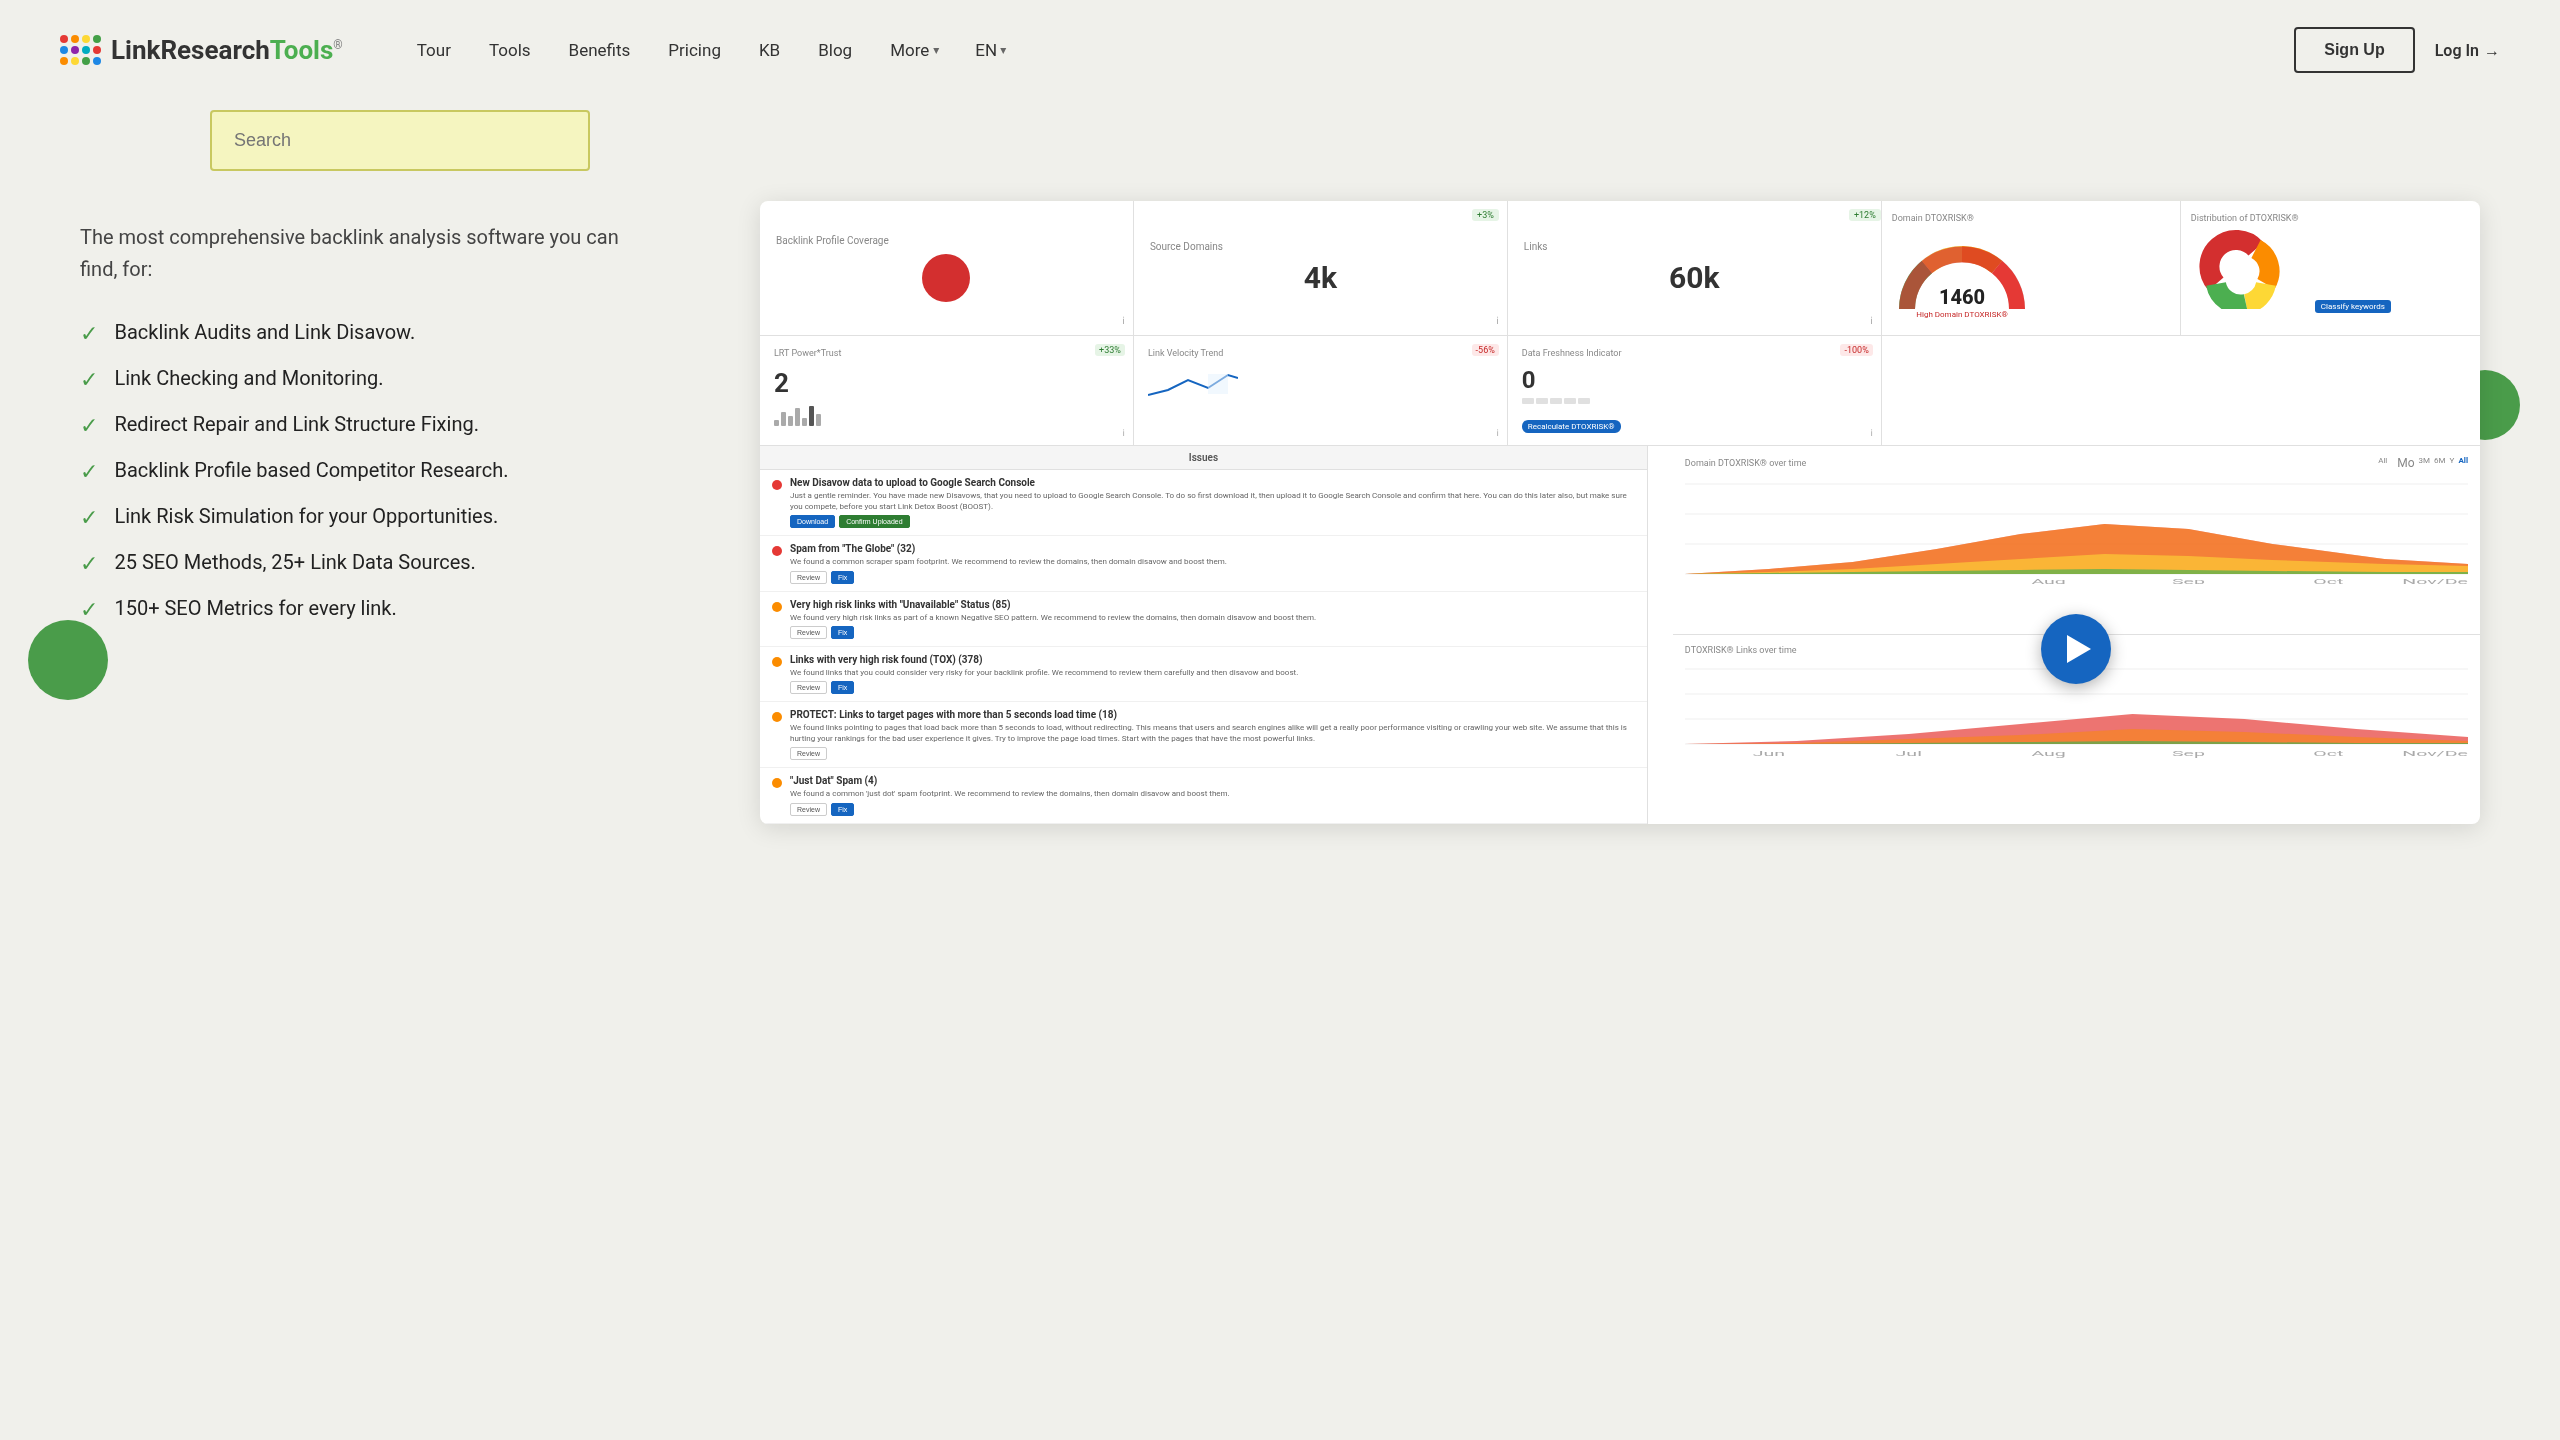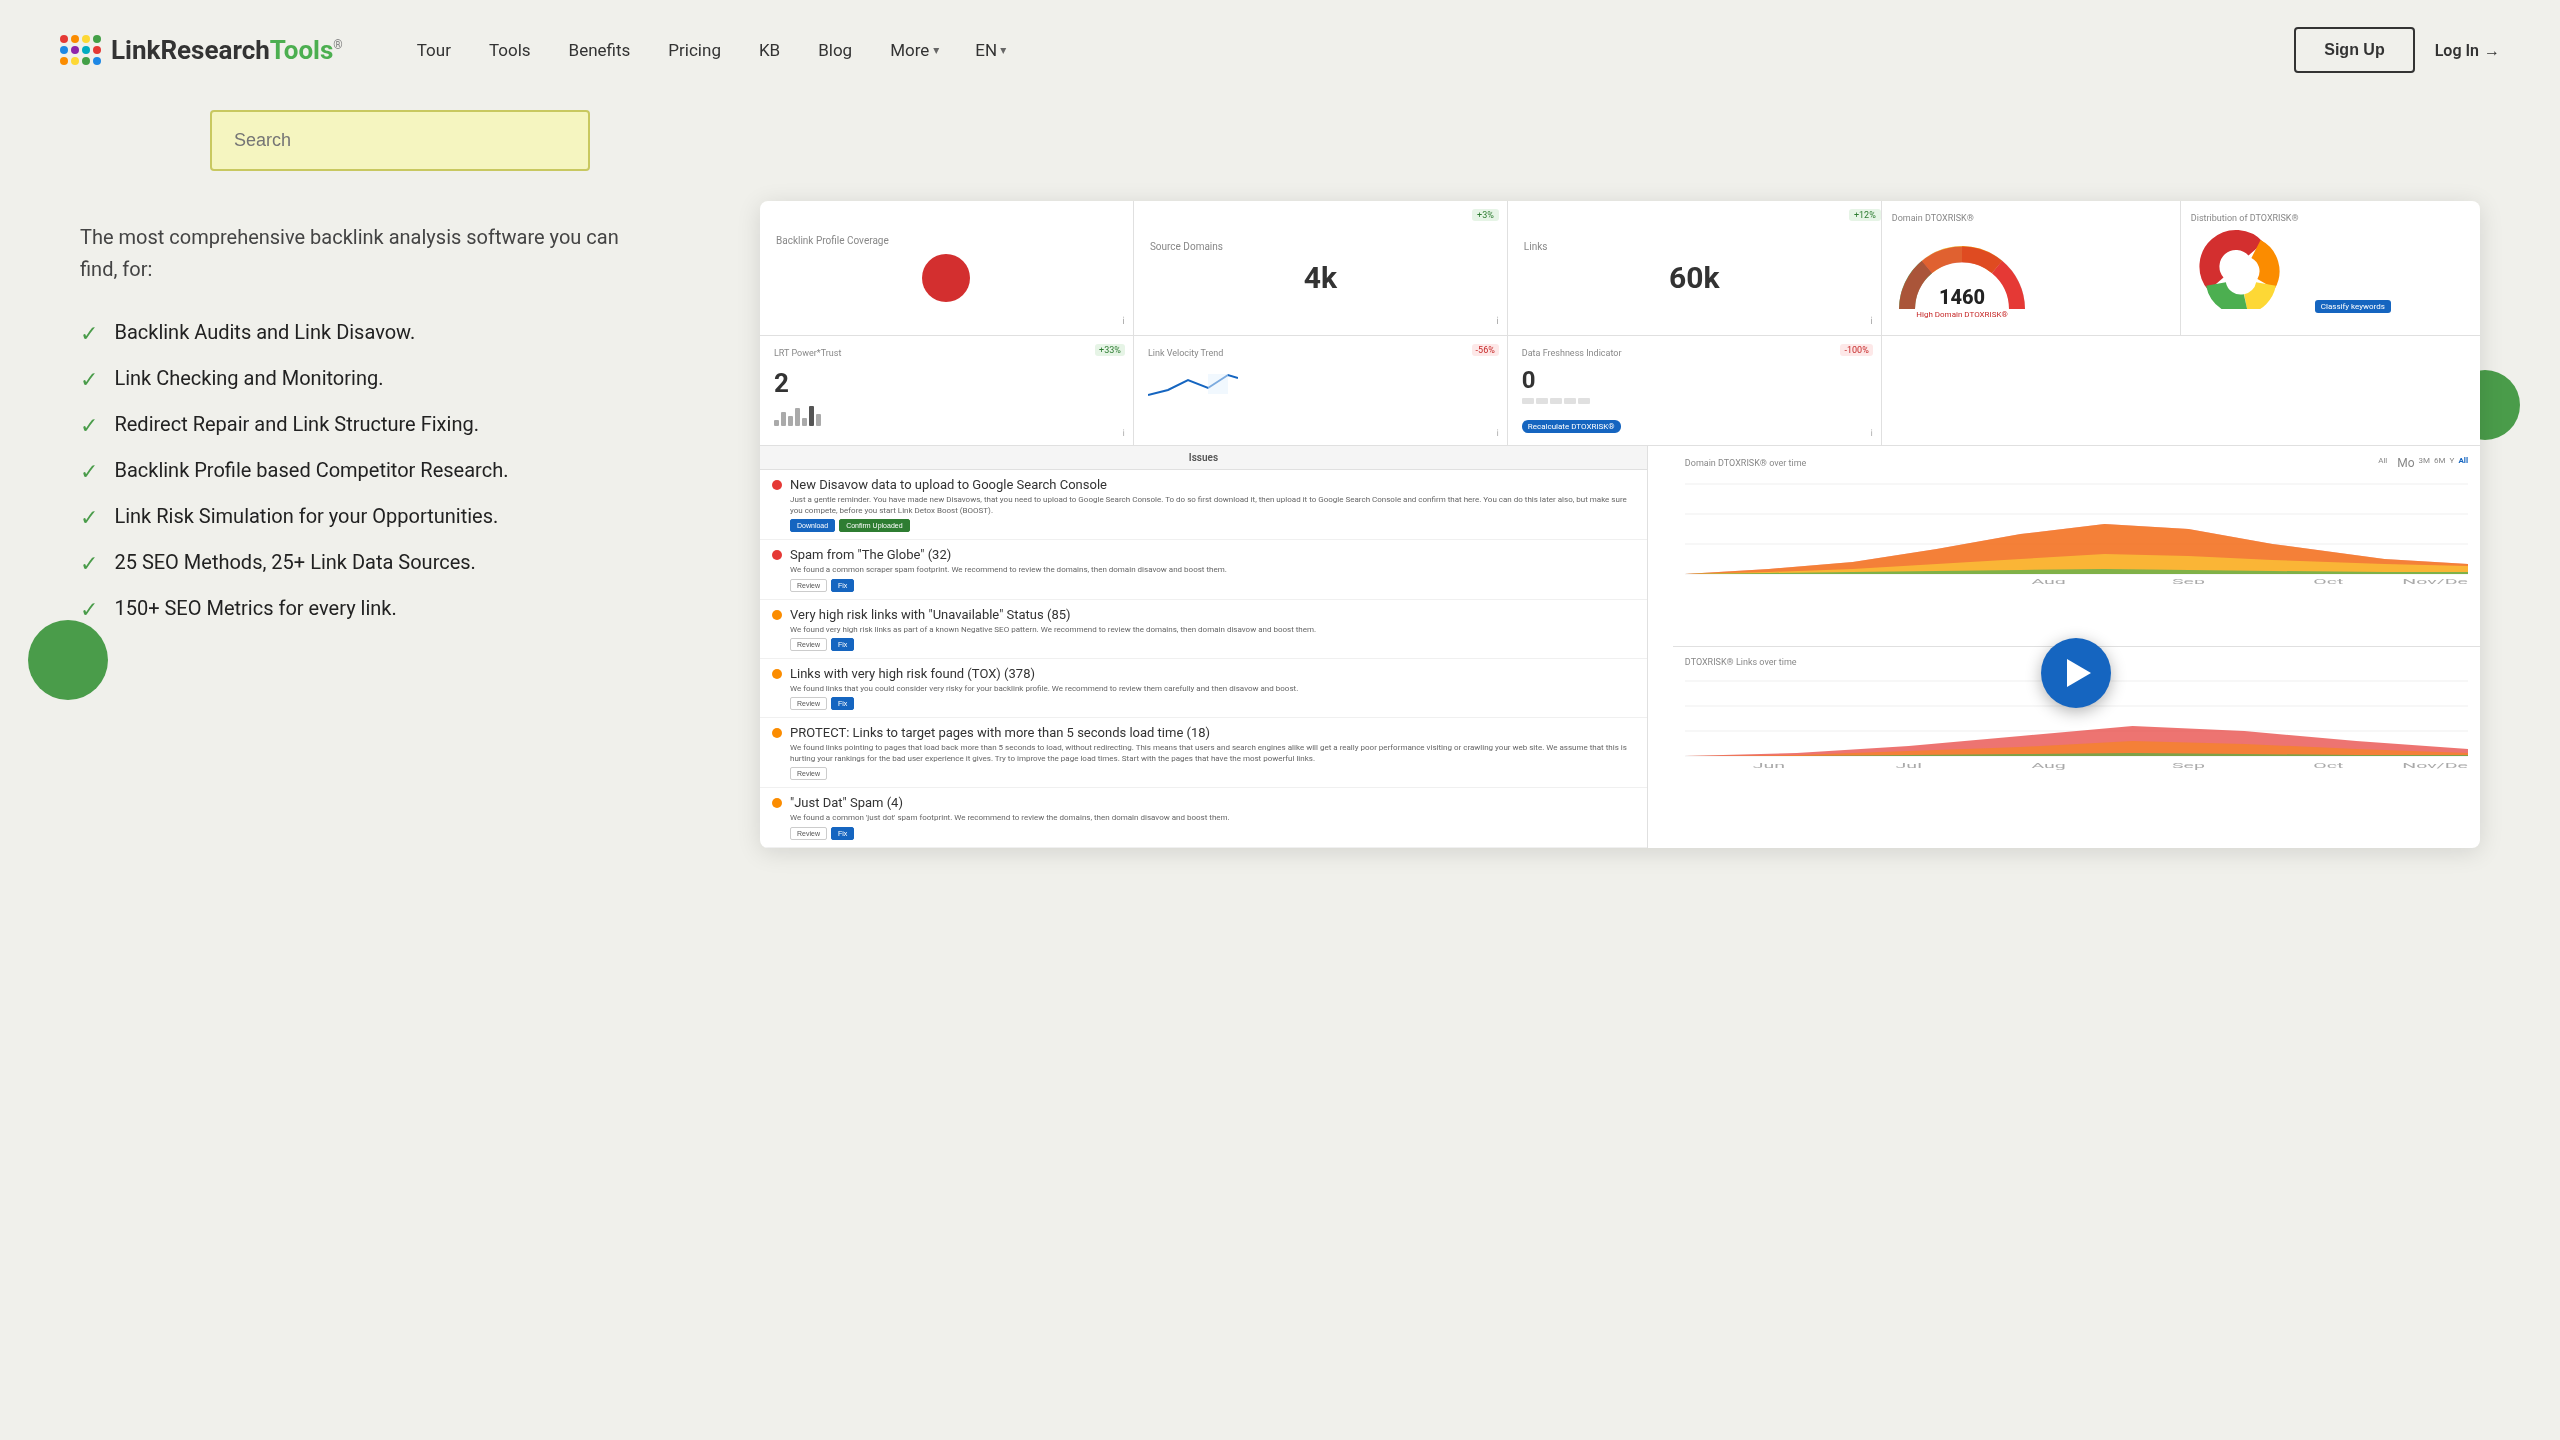--- a/index.html
+++ b/index.html
@@ -254,22 +254,22 @@
       width: 10px;
       height: 10px;
       border-radius: 50%;
       flex-shrink: 0;
       margin-top: 3px;
     }
     .ind-red { background: #e53935; }
     .ind-orange { background: #fb8c00; }
 
     .issue-title {
-      font-size: 13px;
-      font-weight: 400;
+      font-size: 10px;
+      font-weight: 700;
       color: #333;
       margin-bottom: 2px;
     }
 
     .issue-desc {
       font-size: 8px;
       color: #666;
       line-height: 1.4;
     }
 

